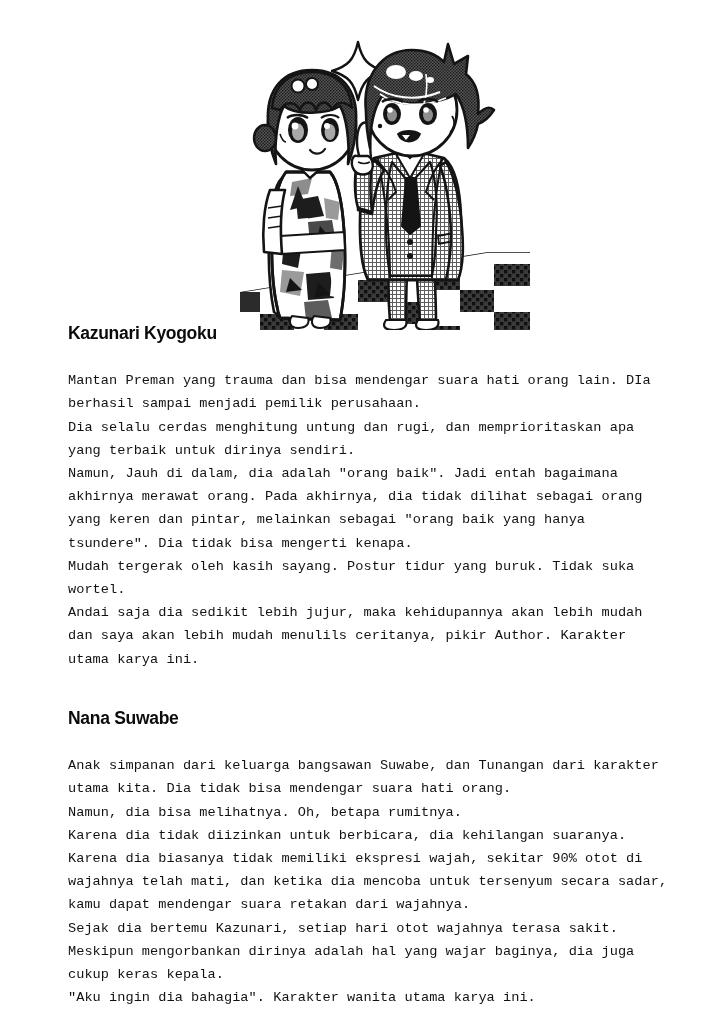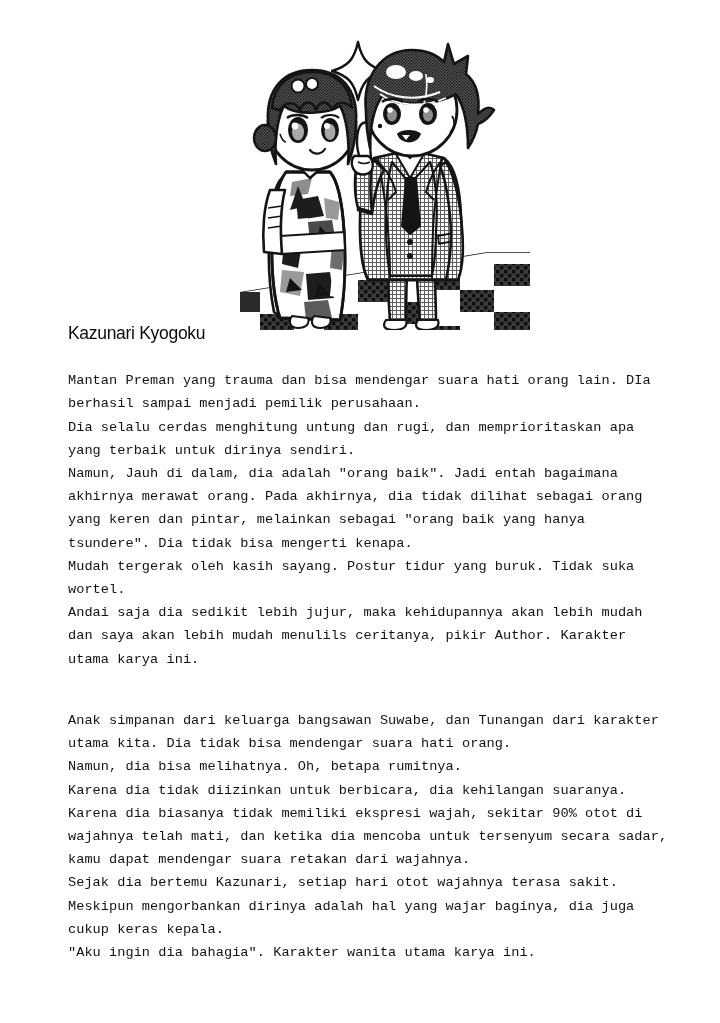--- a/index.html
+++ b/index.html
@@ -33,21 +33,21 @@
     left: 68px;
     top: 324px;
     width: 600px;
   }
 
   .char-block { margin: 0 0 0 0; }
   .char-block + .char-block { margin-top: 38px; }
 
   .char-name {
     font-family: "Liberation Sans", sans-serif;
-    font-weight: normal;
+    font-weight: bold;
     font-size: 17.5px;
     letter-spacing: -0.3px;
     color: #0b0b0b;
     margin: 0 0 26px 0;
     line-height: 1.1;
   }
 
   .char-desc {
     font-family: Liberation Mono, monospace;
     font-size: 13.6px;
@@ -254,20 +254,21 @@
   <section class="char-block">
     <h2 class="char-name">Kazunari Kyogoku</h2>
     <div class="char-desc">Mantan Preman yang trauma dan bisa mendengar suara hati orang lain. DIa berhasil sampai menjadi pemilik perusahaan.
 Dia selalu cerdas menghitung untung dan rugi, dan memprioritaskan apa yang terbaik untuk dirinya sendiri.
 Namun, Jauh di dalam, dia adalah "orang baik". Jadi entah bagaimana akhirnya merawat orang. Pada akhirnya, dia tidak dilihat sebagai orang yang keren dan pintar, melainkan sebagai "orang baik yang hanya tsundere". Dia tidak bisa mengerti kenapa.
 Mudah tergerak oleh kasih sayang. Postur tidur yang buruk. Tidak suka wortel.
 Andai saja dia sedikit lebih jujur, maka kehidupannya akan lebih mudah dan saya akan lebih mudah menulils ceritanya, pikir Author. Karakter utama karya ini.</div>
   </section>
 
   <section class="char-block">
+    <h2 class="char-name">Nana Suwabe</h2>
     <div class="char-desc">Anak simpanan dari keluarga bangsawan Suwabe, dan Tunangan dari karakter utama kita. Dia tidak bisa mendengar suara hati orang.
 Namun, dia bisa melihatnya. Oh, betapa rumitnya.
 Karena dia tidak diizinkan untuk berbicara, dia kehilangan suaranya.
 Karena dia biasanya tidak memiliki ekspresi wajah, sekitar 90% otot di wajahnya telah mati, dan ketika dia mencoba untuk tersenyum secara sadar, kamu dapat mendengar suara retakan dari wajahnya.
 Sejak dia bertemu Kazunari, setiap hari otot wajahnya terasa sakit.
 Meskipun mengorbankan dirinya adalah hal yang wajar baginya, dia juga cukup keras kepala.
 "Aku ingin dia bahagia". Karakter wanita utama karya ini.</div>
   </section>
 
 </div>

